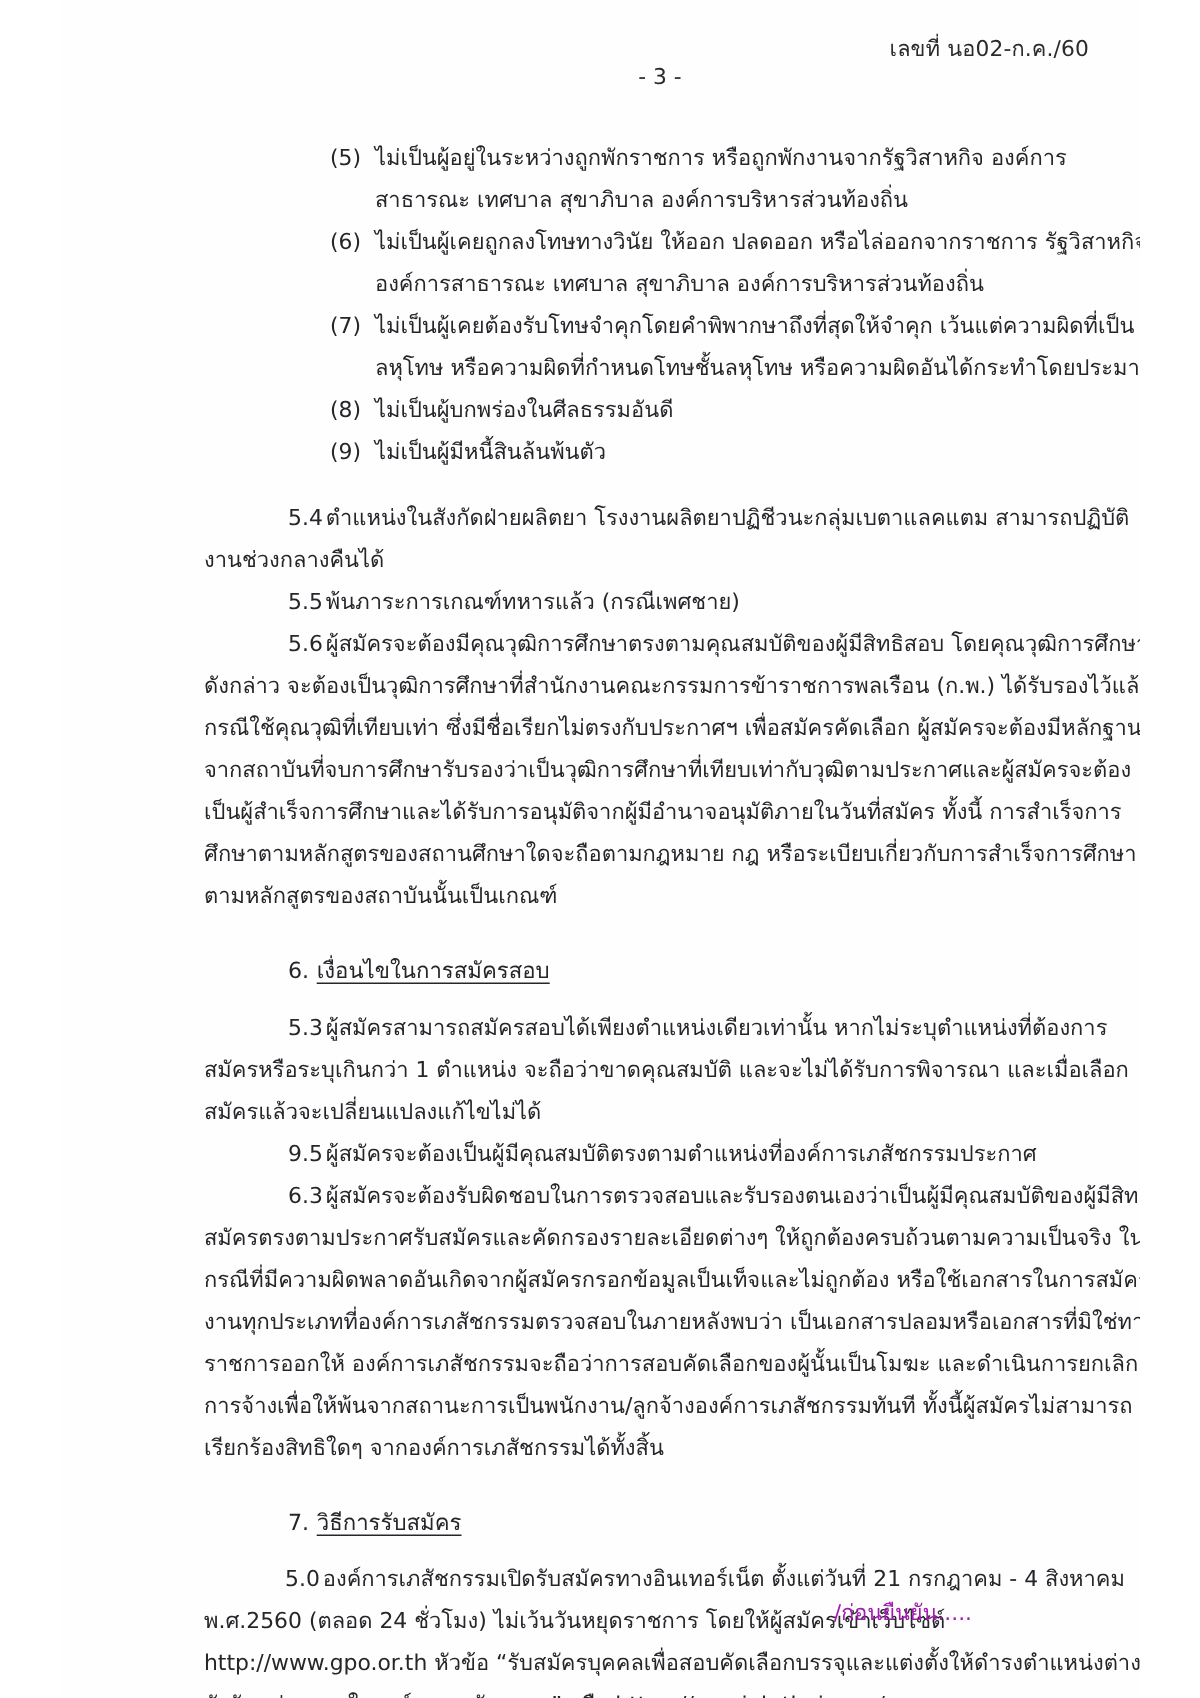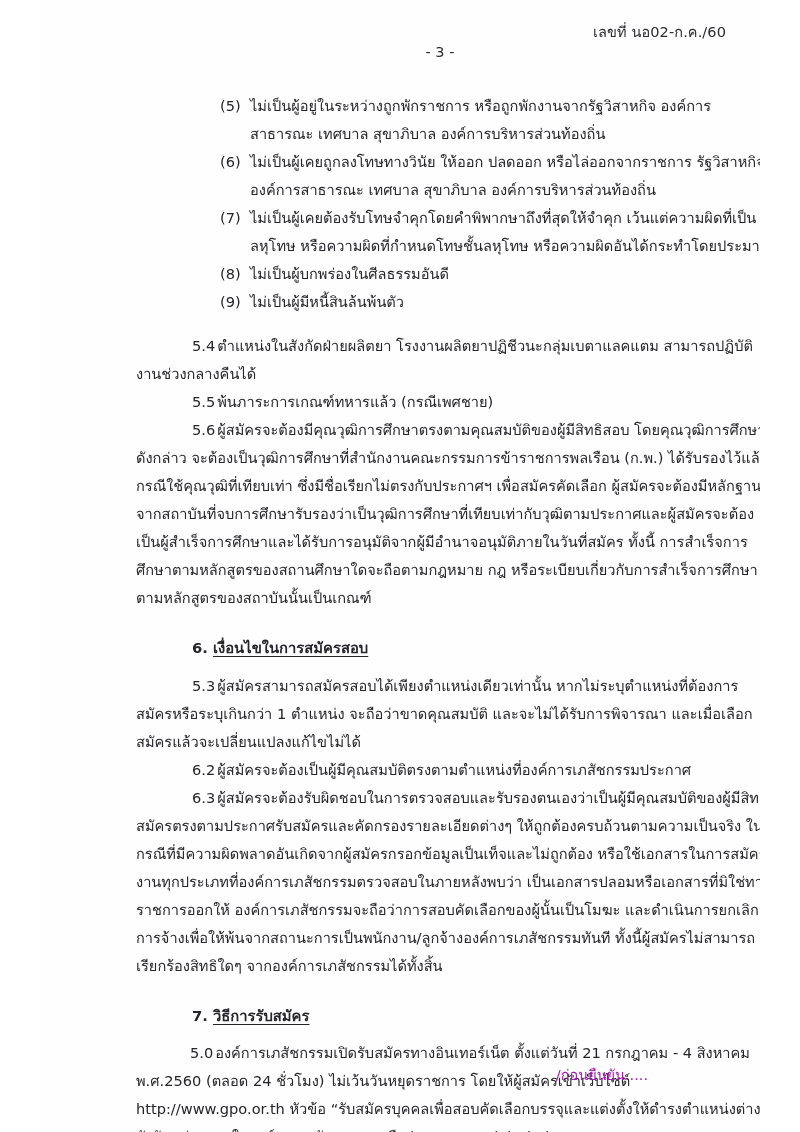--- a/index.html
+++ b/index.html
@@ -79,21 +79,21 @@
   .item .num {
     margin-right: 2px;
   }
   .item.tight { text-indent: 54px; }
 
   
   .section-head {
     font-size: 14.8px;
     line-height: 1.92;
     text-indent: 56px;
-    font-weight: bold;
+    font-weight: normal;
     margin: 0;
   }
   .section-head .num {
     margin-right: 5px;
     text-decoration: none;
   }
   .section-head .head-label {
     text-decoration: underline;
     text-underline-offset: 3px;
   }
@@ -165,21 +165,21 @@
       <span class="num">6.</span><span class="head-label">เงื่อนไขในการสมัครสอบ</span>
     </p>
 
     <div class="gap-sm"></div>
 
     <p class="item">
       <span class="num">5.3</span><span>ผู้สมัครสามารถสมัครสอบได้เพียงตำแหน่งเดียวเท่านั้น หากไม่ระบุตำแหน่งที่ต้องการสมัครหรือระบุเกินกว่า 1 ตำแหน่ง จะถือว่าขาดคุณสมบัติ และจะไม่ได้รับการพิจารณา และเมื่อเลือกสมัครแล้วจะเปลี่ยนแปลงแก้ไขไม่ได้</span>
     </p>
 
     <p class="item">
-      <span class="num">6.2</span><span>ผู้สมัครจะต้องเป็นผู้มีคุณสมบัติตรงตามตำแหน่งที่องค์การเภสัชกรรมประกาศ</span>
+      <span class="num">9.5</span><span>ผู้สมัครจะต้องเป็นผู้มีคุณสมบัติตรงตามตำแหน่งที่องค์การเภสัชกรรมประกาศ</span>
     </p>
 
     <p class="item">
       <span class="num">6.3</span><span>ผู้สมัครจะต้องรับผิดชอบในการตรวจสอบและรับรองตนเองว่าเป็นผู้มีคุณสมบัติของผู้มีสิทธิสมัครตรงตามประกาศรับสมัครและคัดกรองรายละเอียดต่างๆ ให้ถูกต้องครบถ้วนตามความเป็นจริง ในกรณีที่มีความผิดพลาดอันเกิดจากผู้สมัครกรอกข้อมูลเป็นเท็จและไม่ถูกต้อง หรือใช้เอกสารในการสมัครงานทุกประเภทที่องค์การเภสัชกรรมตรวจสอบในภายหลังพบว่า เป็นเอกสารปลอมหรือเอกสารที่มิใช่ทางราชการออกให้ องค์การเภสัชกรรมจะถือว่าการสอบคัดเลือกของผู้นั้นเป็นโมฆะ และดำเนินการยกเลิกการจ้างเพื่อให้พ้นจากสถานะการเป็นพนักงาน/ลูกจ้างองค์การเภสัชกรรมทันที ทั้งนี้ผู้สมัครไม่สามารถเรียกร้องสิทธิใดๆ จากองค์การเภสัชกรรมได้ทั้งสิ้น</span>
     </p>
 
     <div class="gap-lg"></div>
 
     <p class="section-head">
       <span class="num">7.</span><span class="head-label">วิธีการรับสมัคร</span>

